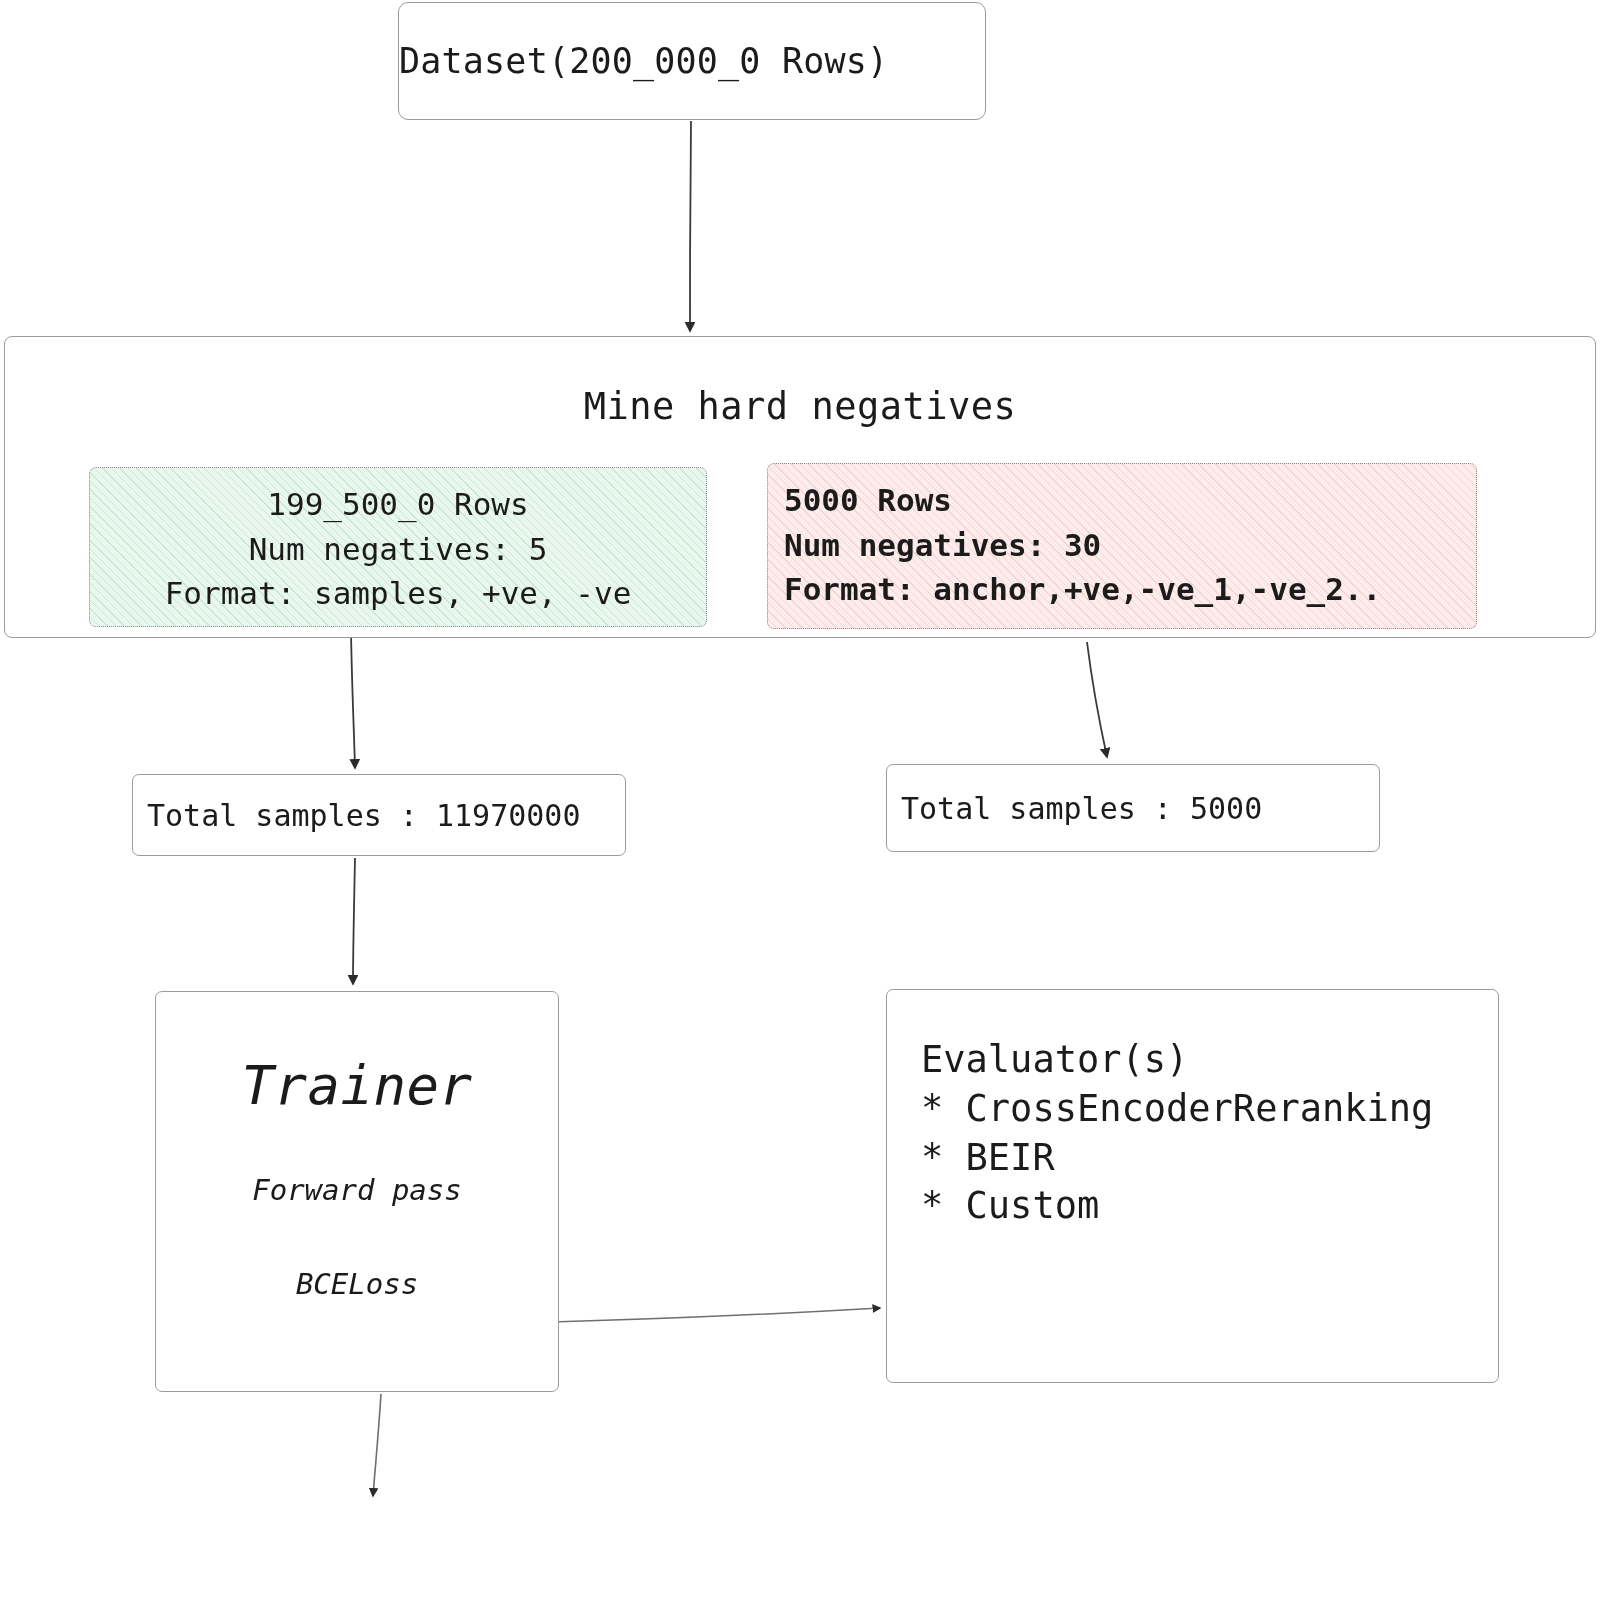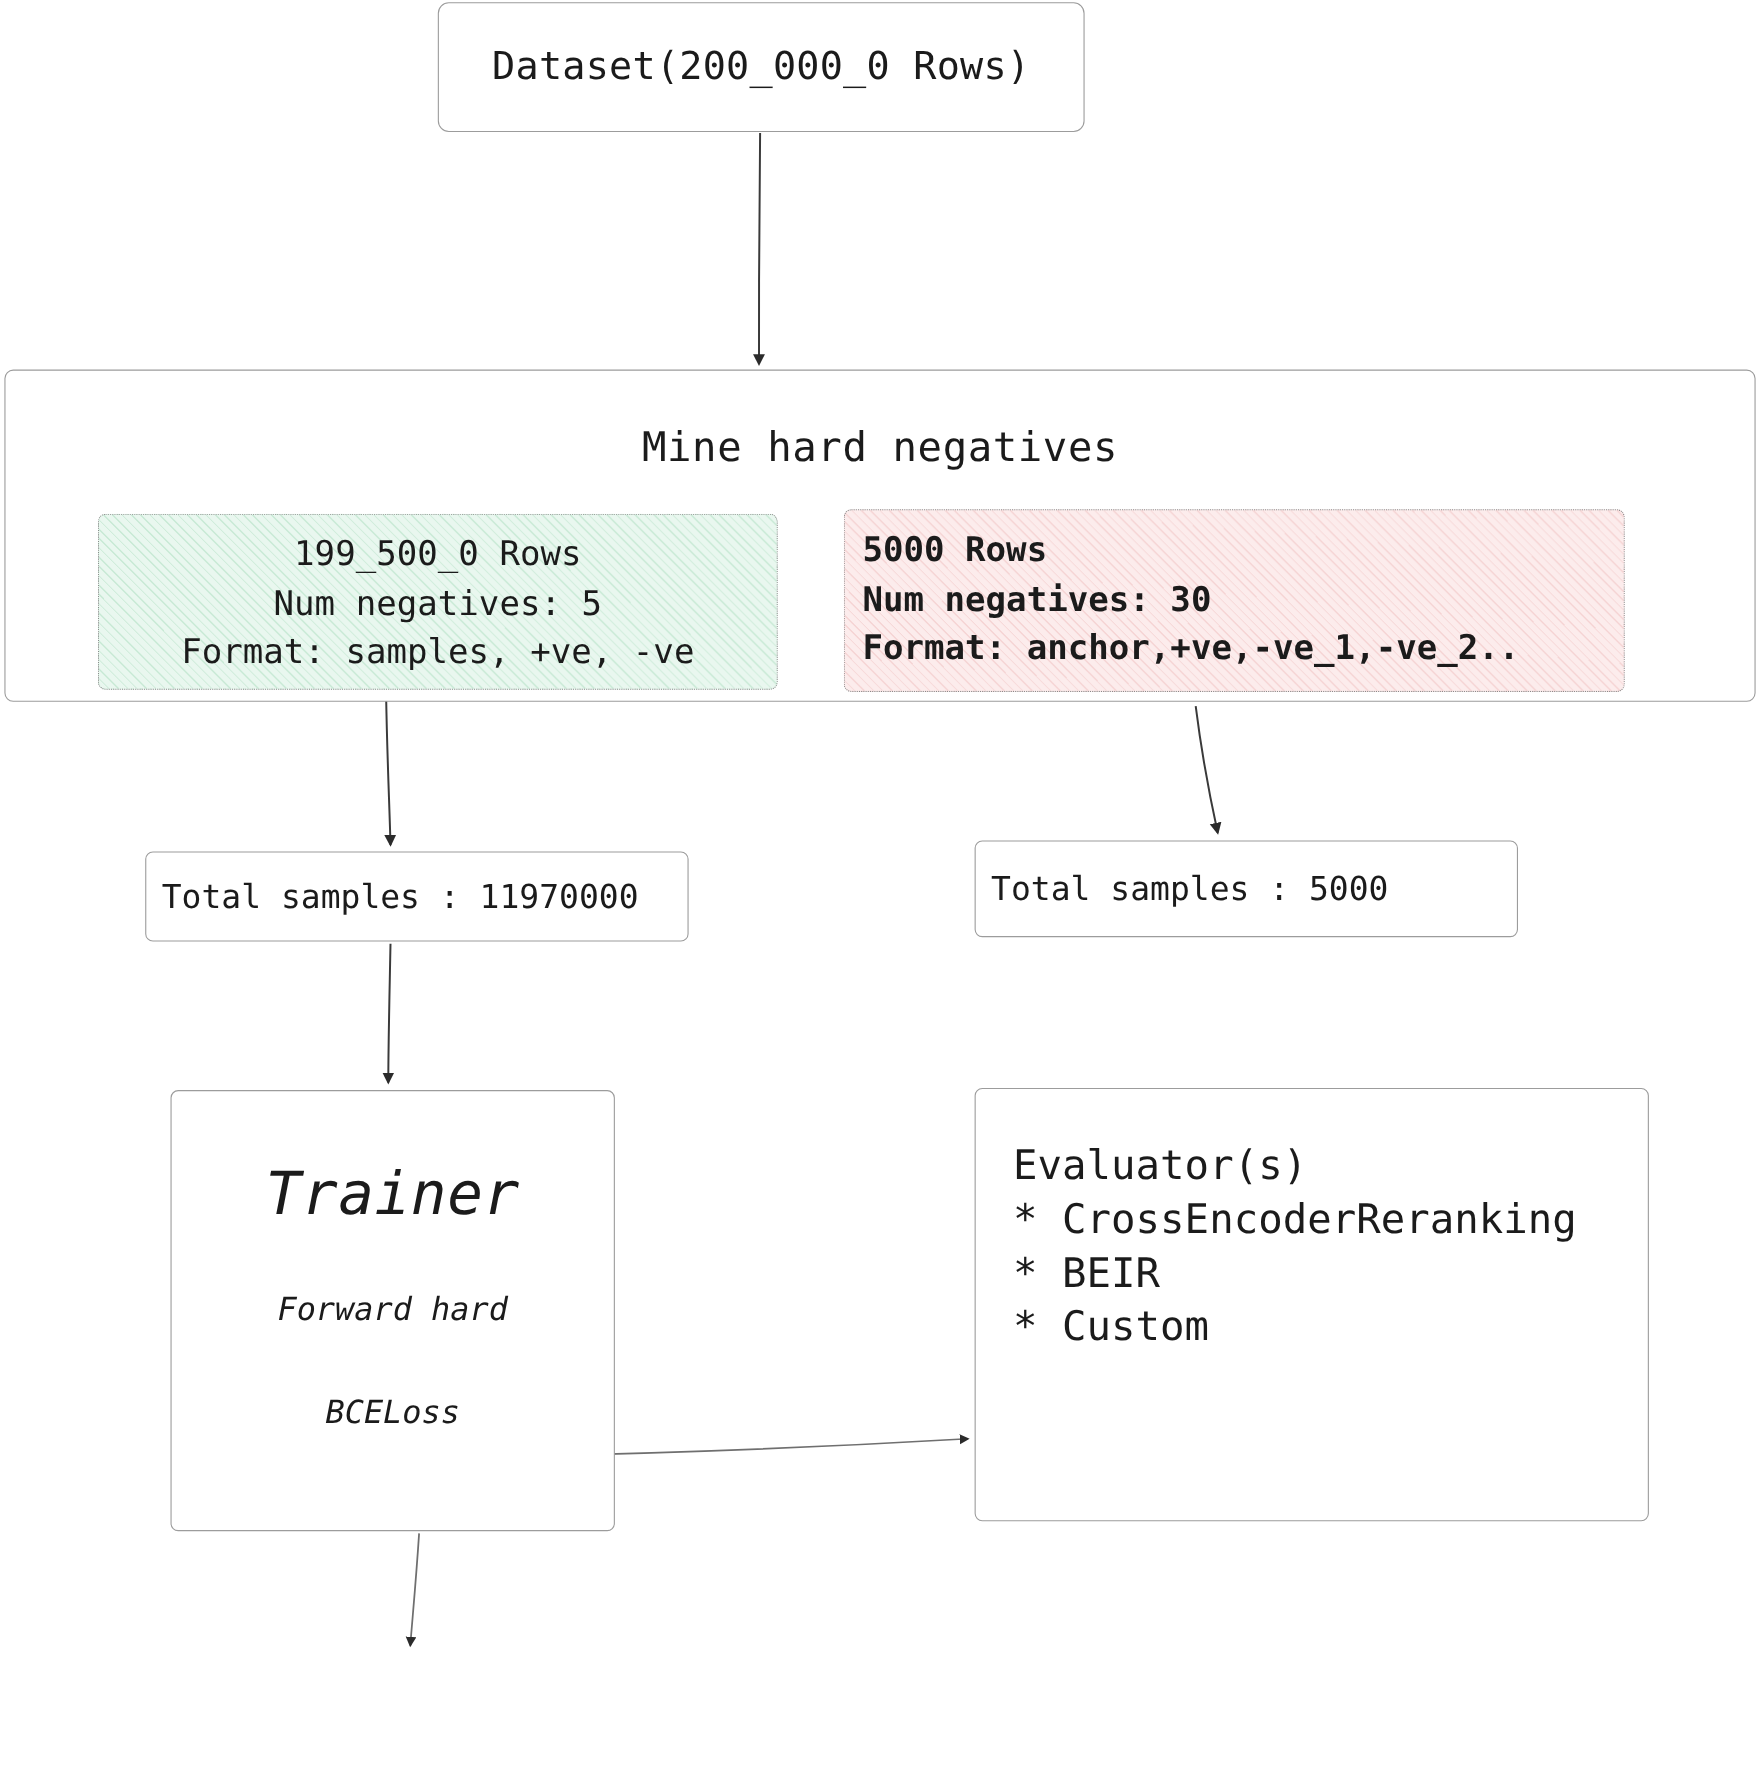--- a/index.html
+++ b/index.html
@@ -27,21 +27,21 @@
   }
   .node-label {
     font-family: "DejaVu Sans Mono", monospace;
     color: #1b1b1b;
     white-space: pre;
   }
 
   
   #dataset-node {
     left: 398px; top: 2px; width: 588px; height: 118px;
-    display: flex; align-items: center; justify-content: center;
+    display: flex; align-items: center; 
   }
   #dataset-node .node-label { font-size: 35px; letter-spacing: 0.2px; }
 
   
   #mine-node {
     left: 4px; top: 336px; width: 1592px; height: 302px;
     border-radius: 8px;
     padding-left: 24px;
   }
   #mine-title {
@@ -199,21 +199,21 @@
   <div class="node" id="total-train-node">
     <span class="node-label">Total samples : 11970000</span>
   </div>
 
   <div class="node" id="total-eval-node">
     <span class="node-label">Total samples : 5000</span>
   </div>
 
   <div class="node" id="trainer-node">
     <div class="node-label" id="trainer-title">Trainer</div>
-    <div class="node-label" id="trainer-forward">Forward hard</div>
+    <div class="node-label" id="trainer-forward">Forward pass</div>
     <div class="node-label" id="trainer-loss">BCELoss</div>
   </div>
 
   <div class="node" id="evaluator-node">
     <div id="evaluator-body">
       <div class="ev-line">Evaluator(s)</div>
       <div class="ev-line">* CrossEncoderReranking</div>
       <div class="ev-line">* BEIR</div>
       <div class="ev-line">* Custom</div>
     </div>

